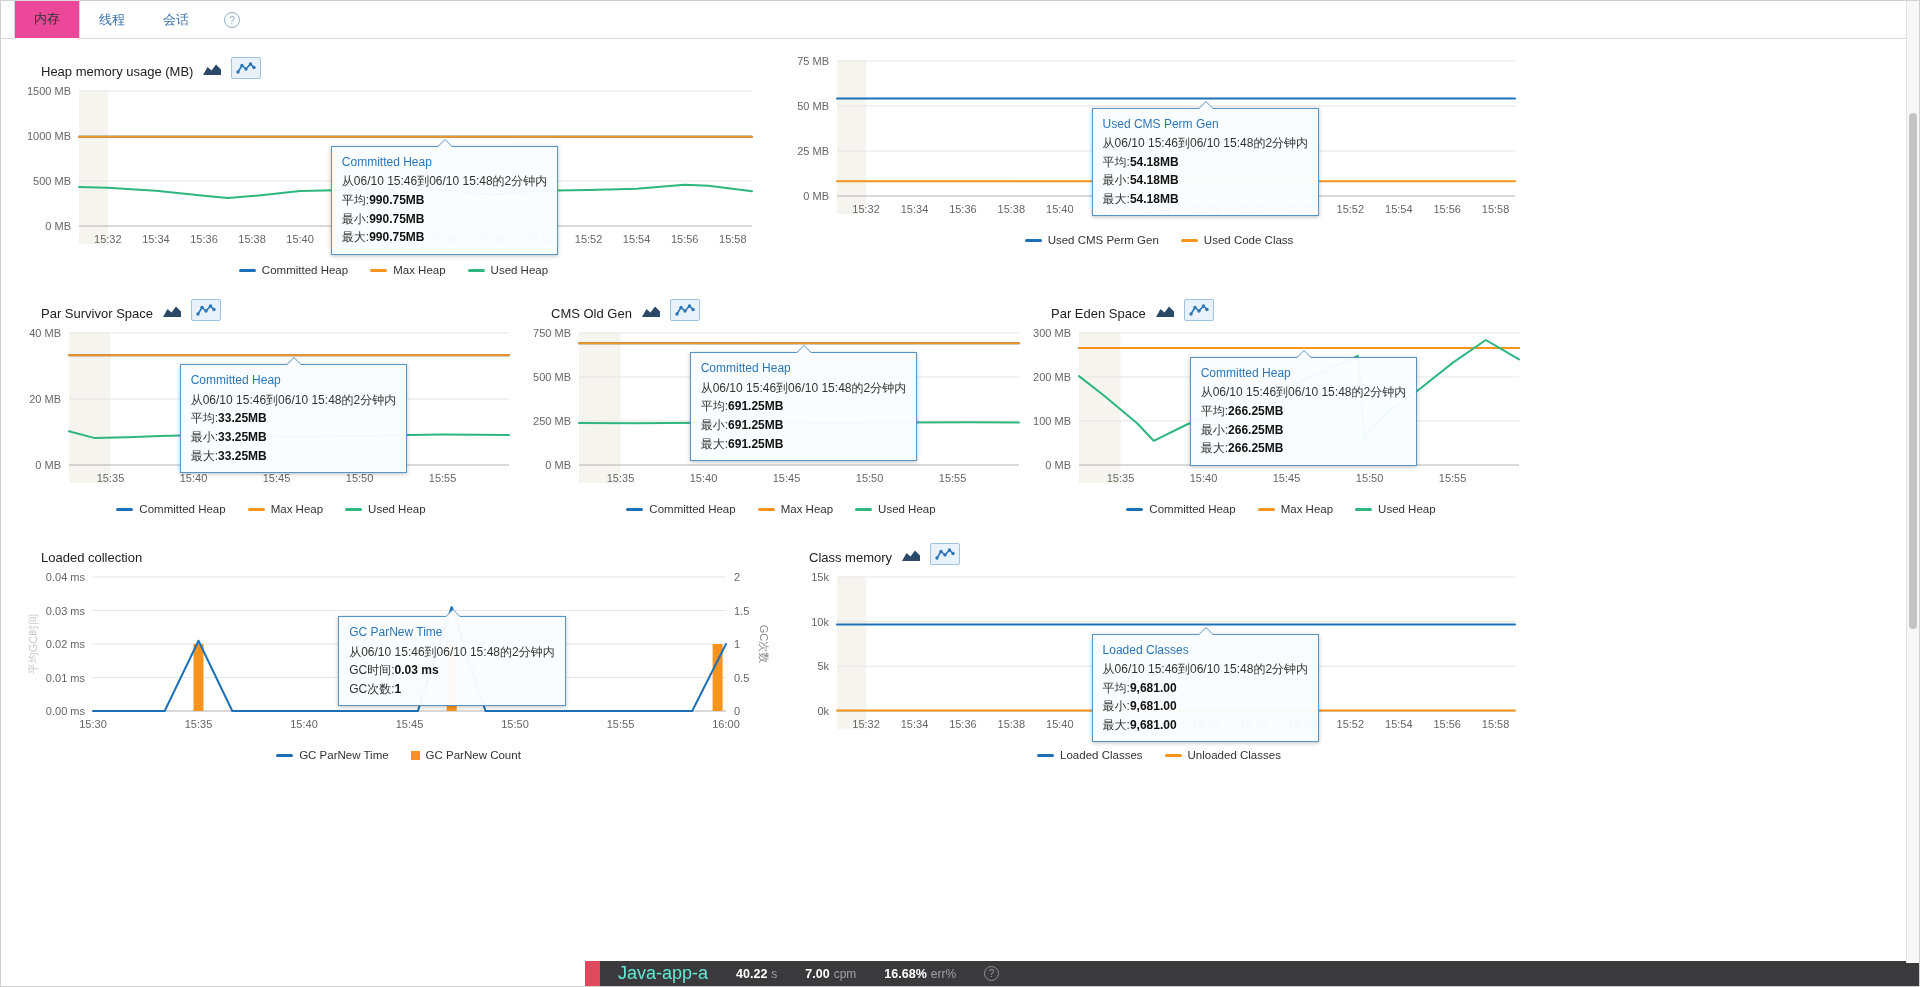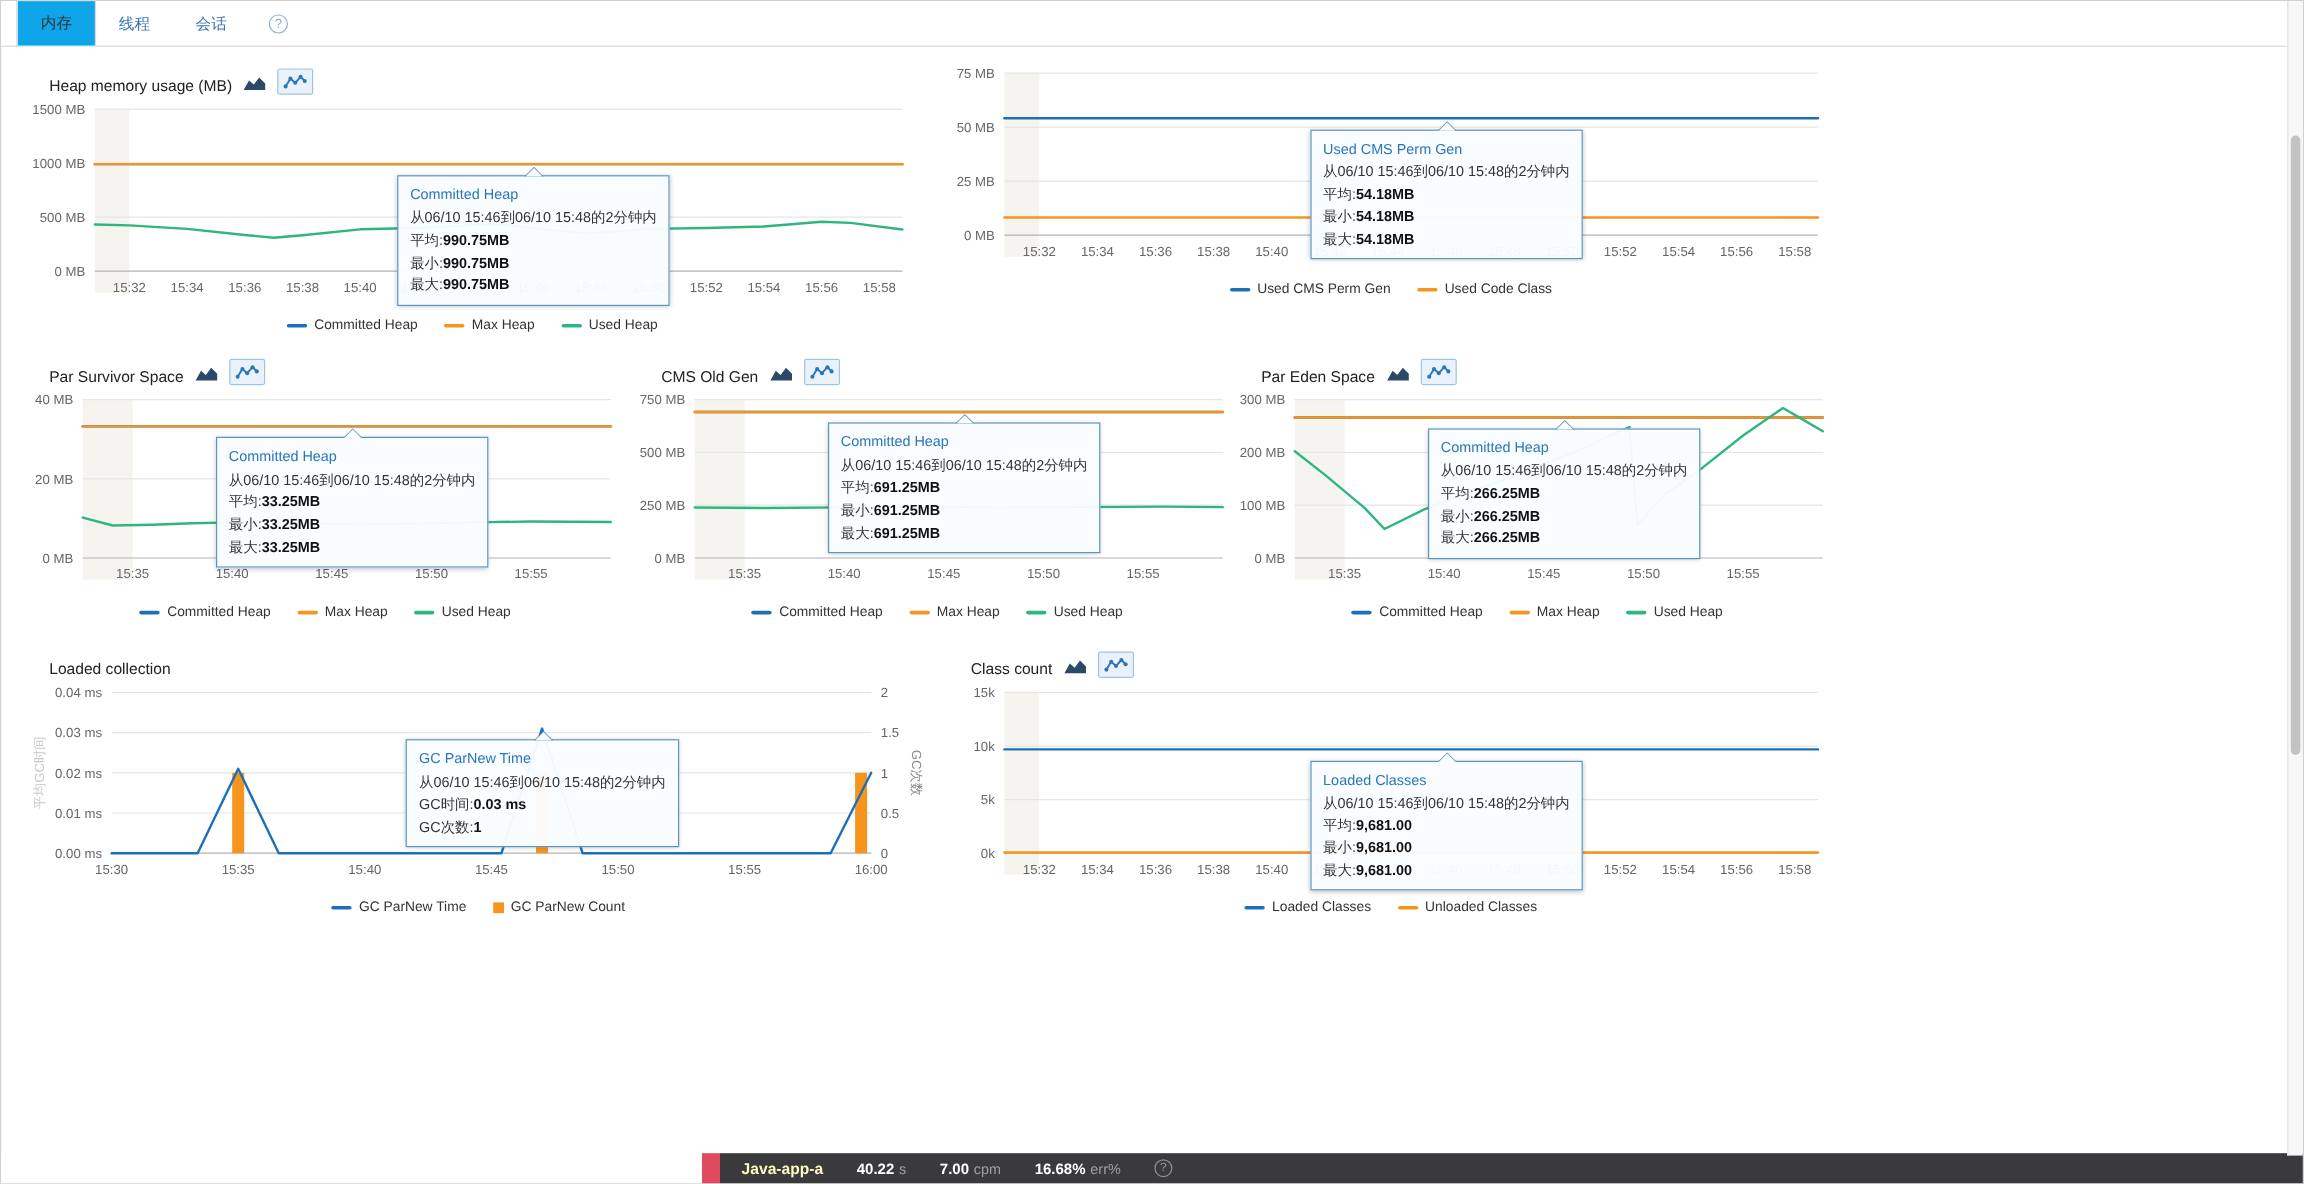--- a/index.html
+++ b/index.html
@@ -1,21 +1,21 @@
 <!DOCTYPE html>
 <html><head>
 <meta charset="utf-8">
 <style>
 *{margin:0;padding:0;box-sizing:border-box}
 html,body{width:1920px;height:987px}
 body{font-family:"Liberation Sans","DejaVu Sans",sans-serif;background:#fff;position:relative;overflow:hidden;color:#333}
 .page{position:absolute;inset:0;border:1px solid #d0d0d0;background:#fff}
 .tabbar{position:absolute;top:0;left:0;right:13px;height:38px;border-bottom:1px solid #d9d9d9;display:flex;align-items:flex-end;padding-left:13px;background:#fff;z-index:3}
 .tab{font-size:13px;padding:9px 19px 10px;color:#3b73af;cursor:pointer;margin-bottom:-1px}
-.tab.active{border:1px solid #d9d9d9;border-bottom:1px solid #fff;background:#0ea5e9;color:#333}
+.tab.active{border:1px solid #d9d9d9;border-bottom:1px solid #fff;background:#ec4899;color:#333}
 .tab-help{width:16px;height:16px;border:1px solid #93afc9;border-radius:50%;color:#93afc9;font-size:11px;line-height:14px;text-align:center;margin:0 0 10px 16px;cursor:pointer}
 .panel{position:absolute}
 .panel-header{height:26px;display:flex;align-items:flex-end;gap:9px;padding-left:20px;margin-bottom:4px}
 .panel-title{font-size:13px;color:#222}
 .icon-btn{display:inline-flex;align-items:center;cursor:pointer}
 .icon-btn.boxed{border:1px solid #9fc3e0;background:#e9f2fb;border-radius:2px;padding:3px 4px}
 .icon-btn.plain{padding:2px 0}
 .plot-wrap{position:relative}
 svg text.tick{font-size:11px;fill:#666}
 svg text.axis-label-left{font-size:11px;fill:#c9c9c9}
@@ -28,21 +28,21 @@
 .tip-title{color:#2a76b8;margin-bottom:1px}
 .tip-period{color:#333}
 .tip-row{color:#333}
 .tip-row b{color:#111}
 .caret-o,.caret-i{position:absolute;width:0;height:0}
 .caret-o{top:-8px;border-left:8px solid transparent;border-right:8px solid transparent;border-bottom:8px solid #5795c6}
 .caret-i{top:-7px;border-left:7px solid transparent;border-right:7px solid transparent;border-bottom:7px solid #fafcfe}
 .statusbar{position:absolute;left:0;right:0;bottom:0;height:25px;background:#fff;z-index:4}
 .status-marker{position:absolute;left:584px;top:0;width:15px;height:25px;cursor:pointer}
 .status-body{position:absolute;left:599px;right:0;top:0;height:25px;display:flex;align-items:center;gap:28px;padding-left:18px}
-.app-name{color:#fef9c3;font-weight:bold;font-size:13px}
+.app-name{color:#5eead4;font-weight:normal;font-size:18px}
 .metric{color:#fff;font-size:12.5px;font-weight:bold}
 .metric .unit{color:#a0a0a0;font-weight:normal;margin-left:4px;font-size:12px}
 .status-help{width:15px;height:15px;border:1px solid #909090;border-radius:50%;color:#9a9a9a;font-size:10px;line-height:13px;text-align:center;cursor:pointer;flex:0 0 auto}
 .scrollbar{position:absolute;right:0;top:0;width:13px;height:962px;background:#f7f7f7;border-left:1px solid #e2e2e2;z-index:6}
 .scroll-thumb{position:absolute;left:2px;top:112px;width:8px;height:516px;background:#c3c3c3;border-radius:4px;cursor:pointer}
 </style>
 </head>
 <body>
 
 <div class="page">
@@ -405,21 +405,21 @@
         </span>
         <span class="legend-item">
           <span class="swatch square" style="background: rgb(247, 148, 30);"></span>
           <span>GC ParNew Count</span>
         </span>
       </div>
   </section>
 
   <section class="panel" style="left: 788px; top: 538px; width: 740px;">
     <div class="panel-header">
-      <span class="panel-title">Class count</span>
+      <span class="panel-title">Class memory</span>
     <span class="icon-btn plain">
           <svg width="20" height="15" viewBox="0 0 20 15">
             <path d="M1 13 L5.5 5 L9.5 8.5 L14 2.5 L19 7.5 L19 13 Z" fill="#2c4a68"></path>
           </svg>
         </span>
         <span class="icon-btn boxed">
           <svg width="20" height="14" viewBox="0 0 20 14">
             <polyline points="2,11 6,4.5 10,8 14.5,3 18,6.5" fill="none" stroke="#2a76b8" stroke-width="1.6"></polyline>
             <circle cx="2" cy="11" r="1.7" fill="#2a76b8"></circle>
             <circle cx="6" cy="4.5" r="1.7" fill="#2a76b8"></circle>

